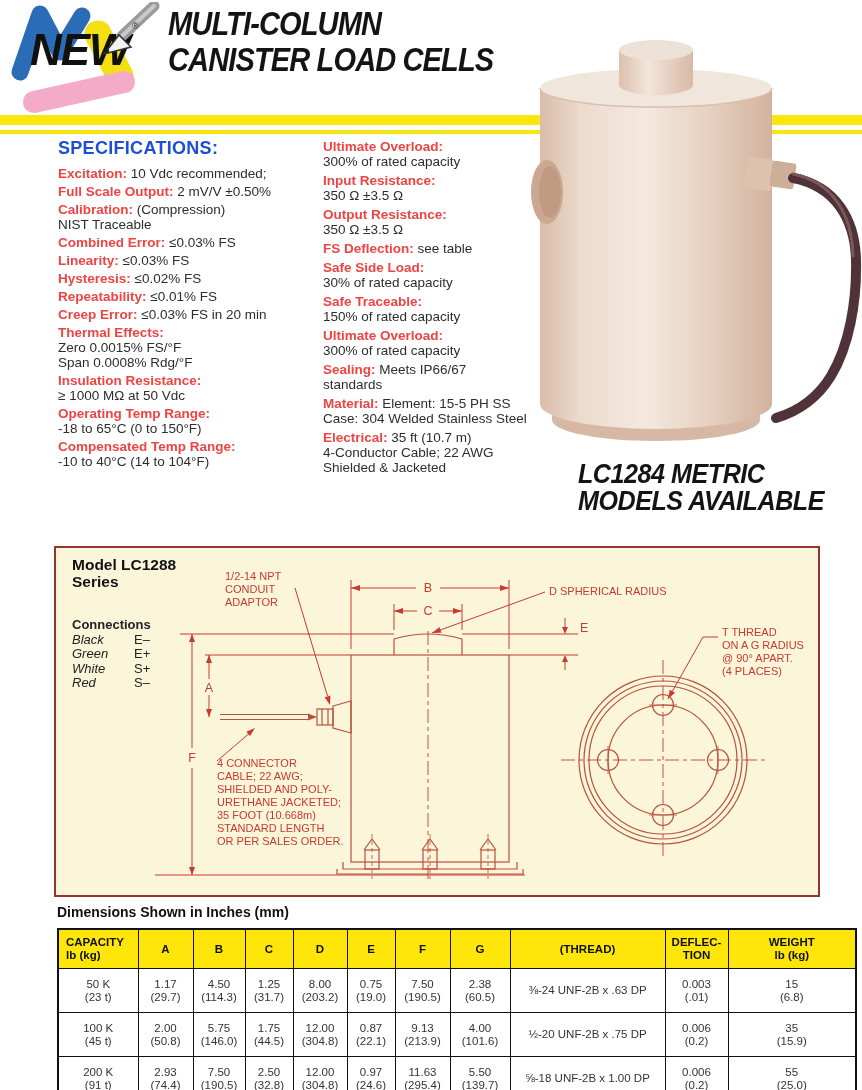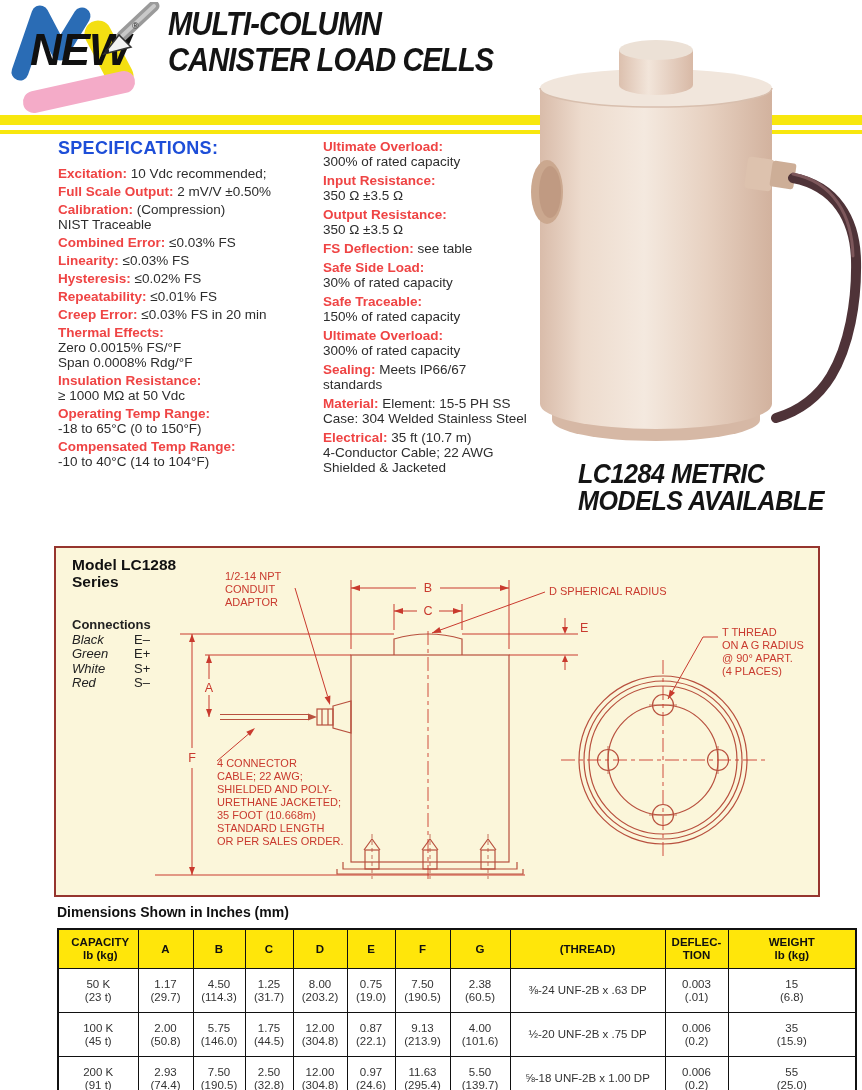--- a/index.html
+++ b/index.html
@@ -38,21 +38,21 @@
   .drawing{position:absolute;left:0;top:0;}
   svg text{font-family:"Liberation Sans",sans-serif;}
 
   
   .tbl-title{left:57px;top:904px;font-size:14px;font-weight:bold;color:#101010;}
   table.dim{position:absolute;left:57px;top:928px;border-collapse:collapse;
             border:2px solid #111;table-layout:fixed;}
   table.dim th{background:#ffe60a;border:1px solid #111;font-size:11.5px;line-height:13px;
                font-weight:bold;color:#101010;height:34px;padding:2px 3px;text-align:center;
                vertical-align:middle;}
-  table.dim th.cap{text-align:center;padding-left:7px;}
+  table.dim th.cap{text-align:left;padding-left:7px;}
   table.dim td{border:1px solid #111;font-size:11.5px;line-height:13px;color:#333;
                text-align:center;vertical-align:middle;height:41px;padding:1px 2px;background:#fff;}
 </style>
 </head>
 <body>
 
 <div class="abs bar1"></div>
 <div class="abs bar2"></div>
 
 <svg class="abs logo" width="164" height="118" viewBox="0 0 164 118">

